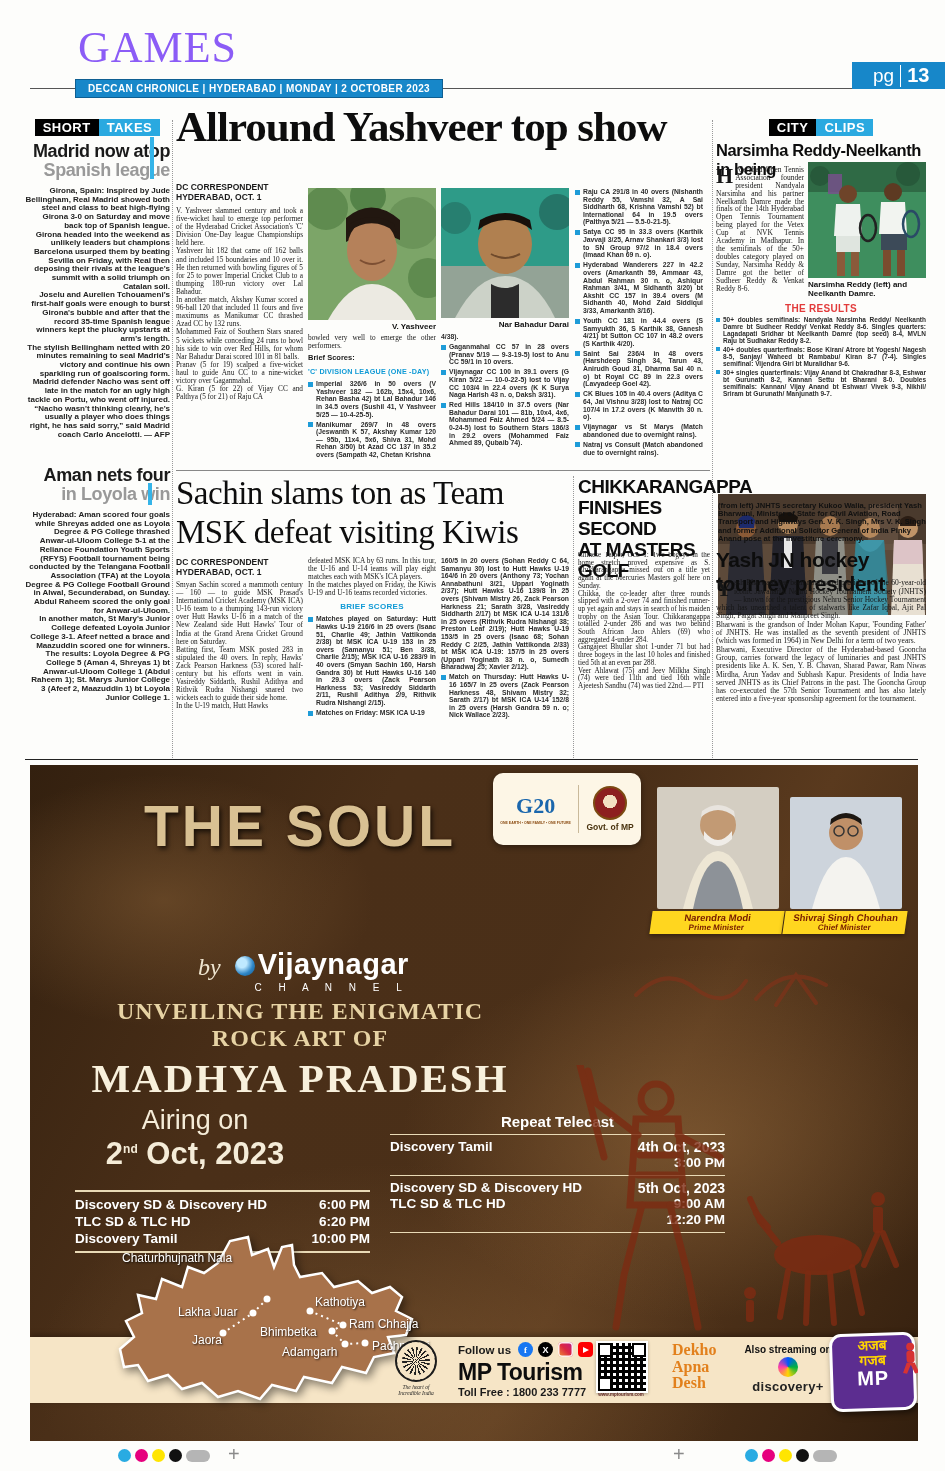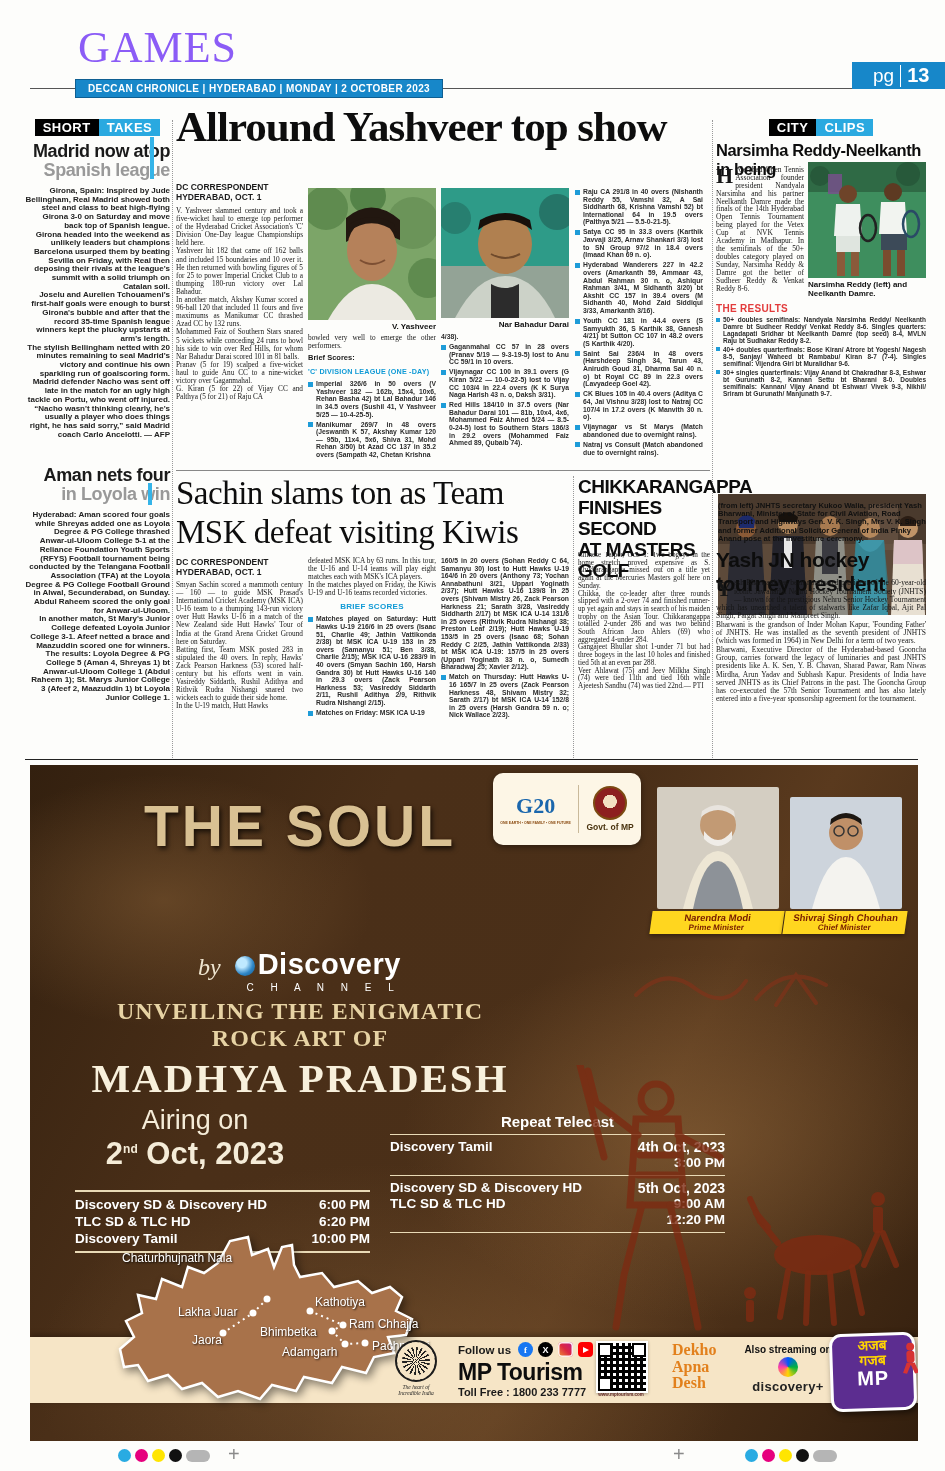--- a/index.html
+++ b/index.html
@@ -48,21 +48,21 @@
   .briefscores-center{font-size:8px;font-weight:700;color:#0f9ad6;text-align:center;letter-spacing:.3px}
 
   
   .sachin-headline{font-family:"Liberation Serif",serif;font-size:33px;line-height:39px;letter-spacing:-.5px;color:#0d0d0d;white-space:pre-line}
   .golf-headline{font-weight:700;font-size:19px;line-height:21px;letter-spacing:-.5px;color:#0d0d0d;white-space:pre-line}
   .golf-body{font-size:7.2px;line-height:7.7px}
 
   
   .cc-headline{font-weight:700;font-size:16.5px;letter-spacing:-.4px;color:#0d0d0d}
   .dropcap{float:left;font-family:"Liberation Serif",serif;font-weight:700;font-size:22px;line-height:17px;padding:1px 2px 0 0}
-  .results-head{font-size:10px;font-weight:700;color:#e23b3b;letter-spacing:.3px}
+  .results-head{font-size:10px;font-weight:700;color:#e23b3b;text-align:center;letter-spacing:.3px}
   .res-item{display:flex;gap:3px;margin-bottom:1.5px}
   .res-item .sq{flex:none;width:4px;height:4px;background:#1e9cd8;margin-top:1.5px}
   .res-item .tx{font-size:6.5px;line-height:7.1px;font-weight:700;color:#2d2d2d;text-align:justify}
   .cc-caption{font-size:7.6px;line-height:8.2px;font-weight:700;color:#111}
   .hockey-headline{font-weight:700;font-size:21px;letter-spacing:-.5px;color:#0d0d0d}
 
   
   .ad{left:30px;top:765px;width:888px;height:676px;overflow:hidden;
       background:
         radial-gradient(ellipse 300px 180px at 15% 20%,rgba(130,92,52,.55),transparent 70%),
@@ -478,21 +478,21 @@
       </div>
       <div class="ylabel" style="top:114px">
         <div class="nm">Shivraj Singh Chouhan</div>
         <div class="tt">Chief Minister</div>
       </div>
     </div>
 
     <div class="abs by-row">
       <span class="by-word">by</span>
       <span>
-        <span class="disc-globe"></span><span class="disc-name">Discovery</span>
+        <span class="disc-globe"></span><span class="disc-name">Vijaynagar</span>
         <div class="disc-sub">C H A N N E L</div>
       </span>
     </div>
 
     <div class="abs ad-tagline">
       <div class="l1">UNVEILING THE ENIGMATIC</div>
       <div class="l2">ROCK ART OF</div>
       <div class="l3">MADHYA PRADESH</div>
     </div>
 

